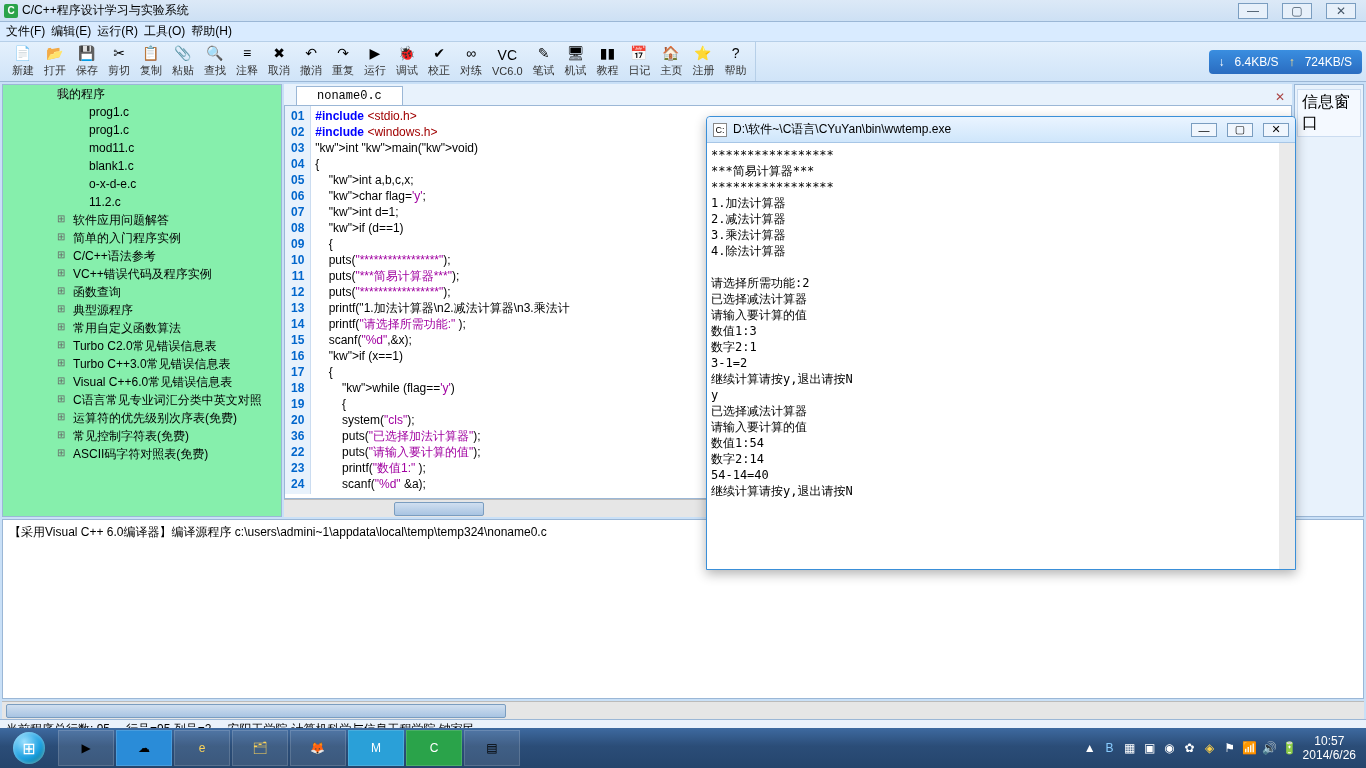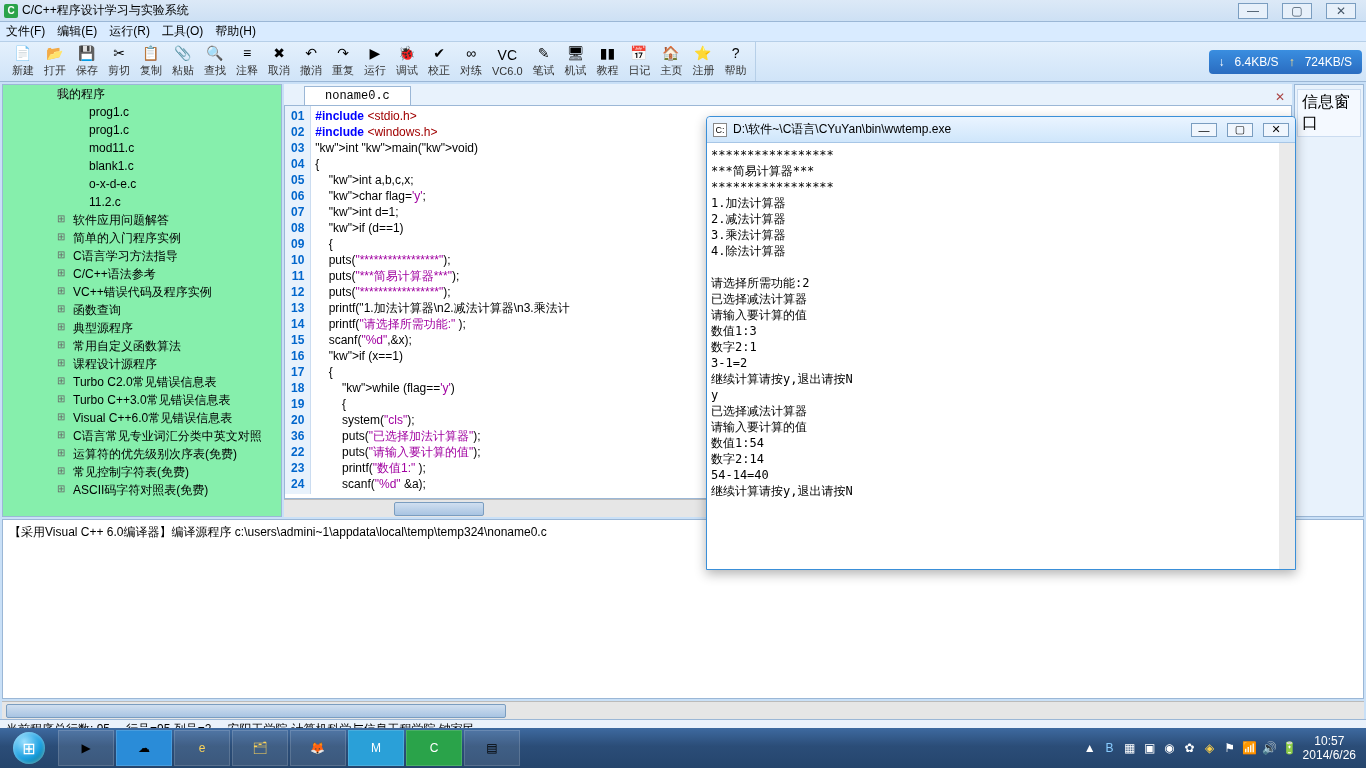--- a/index.html
+++ b/index.html
@@ -2,41 +2,41 @@
 <html><head>
 <meta charset="utf-8">
 <style>
 * { margin: 0; padding: 0; box-sizing: border-box; font-family: "Microsoft YaHei", SimSun, Arial, sans-serif; font-size: 12px; }
 html, body { width: 1366px; height: 768px; overflow: hidden; background: #c9e0f7; }
 .titlebar { height: 22px; background: linear-gradient(#dce9f7, #cde0f4); display: flex; align-items: center; padding: 0 4px; border-bottom: 1px solid #9bb7d6; }
 .titlebar .app-icon { width: 14px; height: 14px; background: #2aa34a; color: white; font-weight: bold; font-size: 10px; display: inline-flex; align-items: center; justify-content: center; margin-right: 4px; border-radius: 2px; }
 .titlebar .spacer { flex: 1; }
 .win-btns { display: flex; gap: 14px; margin-right: 6px; }
 .win-btn { width: 30px; height: 16px; border: 1px solid #7a9dc0; background: #e7f0fa; display: flex; align-items: center; justify-content: center; color: #456; font-family: Arial; cursor: default; }
-.menubar { height: 20px; background: #d9ebff; display: flex; align-items: center; padding: 0 6px; gap: 12px; border-bottom: 1px solid #b6cfe8; }
+.menubar { height: 20px; background: #d9ebff; display: flex; align-items: center; padding: 0 6px; gap: 6px; border-bottom: 1px solid #b6cfe8; }
 .menubar span { cursor: default; }
 .toolbar { height: 40px; background: linear-gradient(#e4f0fc, #d0e4f8); display: flex; align-items: center; padding: 0 4px; border-bottom: 1px solid #9bb7d6; }
 .tool-group { display: flex; gap: 2px; padding: 0 4px; border-right: 1px solid #b6cfe8; height: 100%; align-items: center; }
 .tool-group:last-child { border-right: none; }
 .tool-btn { display: flex; flex-direction: column; align-items: center; justify-content: center; padding: 0 4px; cursor: default; min-width: 28px; }
 .tool-icon { width: 16px; height: 16px; margin-bottom: 2px; display: flex; align-items: center; justify-content: center; font-size: 14px; }
 .tool-label { font-size: 11px; color: #333; }
 .speed-box { margin-left: auto; height: 24px; background: linear-gradient(#3a8ee0, #2a6cc0); border-radius: 4px; padding: 0 10px; display: flex; align-items: center; gap: 10px; color: #fff; }
 .speed-box span { color: #fff; }
 .main-area { display: flex; height: 437px; }
 .left-pane { width: 280px; background: #86efac; border: 1px solid #9bb7d6; margin: 2px; overflow: auto; padding-left: 48px; }
 .tree-item { padding: 1px 2px 1px 22px; cursor: default; white-space: nowrap; position: relative; line-height: 16px; }
 .tree-root { padding-left: 6px; font-weight: normal; }
 .tree-item.child { padding-left: 38px; }
 .tree-item::before { content: "⊞"; position: absolute; left: 6px; top: 0; color: #666; font-size: 10px; }
 .tree-root::before { content: "⊟"; }
 .tree-item.child::before { content: ""; }
 .center-pane { flex: 1; display: flex; flex-direction: column; margin: 2px 2px 2px 0; }
 .tabs { height: 22px; background: #e8f2fc; display: flex; align-items: flex-end; border-bottom: 1px solid #9bb7d6; }
-.tab { background: #fff; border: 1px solid #9bb7d6; border-bottom: none; padding: 2px 20px; margin-left: 20px; font-family: "Courier New", monospace; }
+.tab { background: #fff; border: 1px solid #9bb7d6; border-bottom: none; padding: 2px 20px; margin-left: 12px; font-family: "Courier New", monospace; }
 .tab-close { margin-left: auto; margin-right: 4px; width: 16px; height: 16px; cursor: default; color: #a44; display: flex; align-items: center; justify-content: center; }
 .editor { flex: 1; background: #fff; border: 1px solid #9bb7d6; border-top: none; overflow: auto; position: relative; }
 .code-container { display: flex; font-family: "Courier New", monospace; font-size: 13px; }
 .gutter { background: #e8f2fc; color: #0066cc; font-weight: bold; padding: 2px 6px; text-align: right; border-right: 1px solid #cbdcf0; user-select: none; line-height: 16px; }
 .code-body { padding: 2px 4px; line-height: 16px; white-space: pre; }
 .pp { color: #0000ff; font-weight: bold; }
 .inc { color: #a00000; }
 .str { color: #a000a0; }
 .right-pane { width: 70px; background: #e8f2fc; border: 1px solid #9bb7d6; margin: 2px 2px 2px 0; overflow: hidden; padding: 4px 2px; }
 .right-pane .header { font-size: 16px; padding: 2px 4px; border: 1px solid #cbdcf0; background: #f4f9ff; margin-bottom: 18px; }
@@ -192,27 +192,25 @@
         <div class="tree-item child">prog1.c</div>
         <div class="tree-item child">prog1.c</div>
         <div class="tree-item child">mod11.c</div>
         <div class="tree-item child">blank1.c</div>
         <div class="tree-item child">o-x-d-e.c</div>
         <div class="tree-item child">11.2.c</div>
       </div>
     <div id="tree-cats">
         <div class="tree-item">软件应用问题解答</div>
         <div class="tree-item">简单的入门程序实例</div>
-        <div class="tree-item">C语言学习方法指导</div>
         <div class="tree-item">C/C++语法参考</div>
         <div class="tree-item">VC++错误代码及程序实例</div>
         <div class="tree-item">函数查询</div>
         <div class="tree-item">典型源程序</div>
         <div class="tree-item">常用自定义函数算法</div>
-        <div class="tree-item">课程设计源程序</div>
         <div class="tree-item">Turbo C2.0常见错误信息表</div>
         <div class="tree-item">Turbo C++3.0常见错误信息表</div>
         <div class="tree-item">Visual C++6.0常见错误信息表</div>
         <div class="tree-item">C语言常见专业词汇分类中英文对照</div>
         <div class="tree-item">运算符的优先级别次序表(免费)</div>
         <div class="tree-item">常见控制字符表(免费)</div>
         <div class="tree-item">ASCII码字符对照表(免费)</div>
       </div>
   </div>
 

